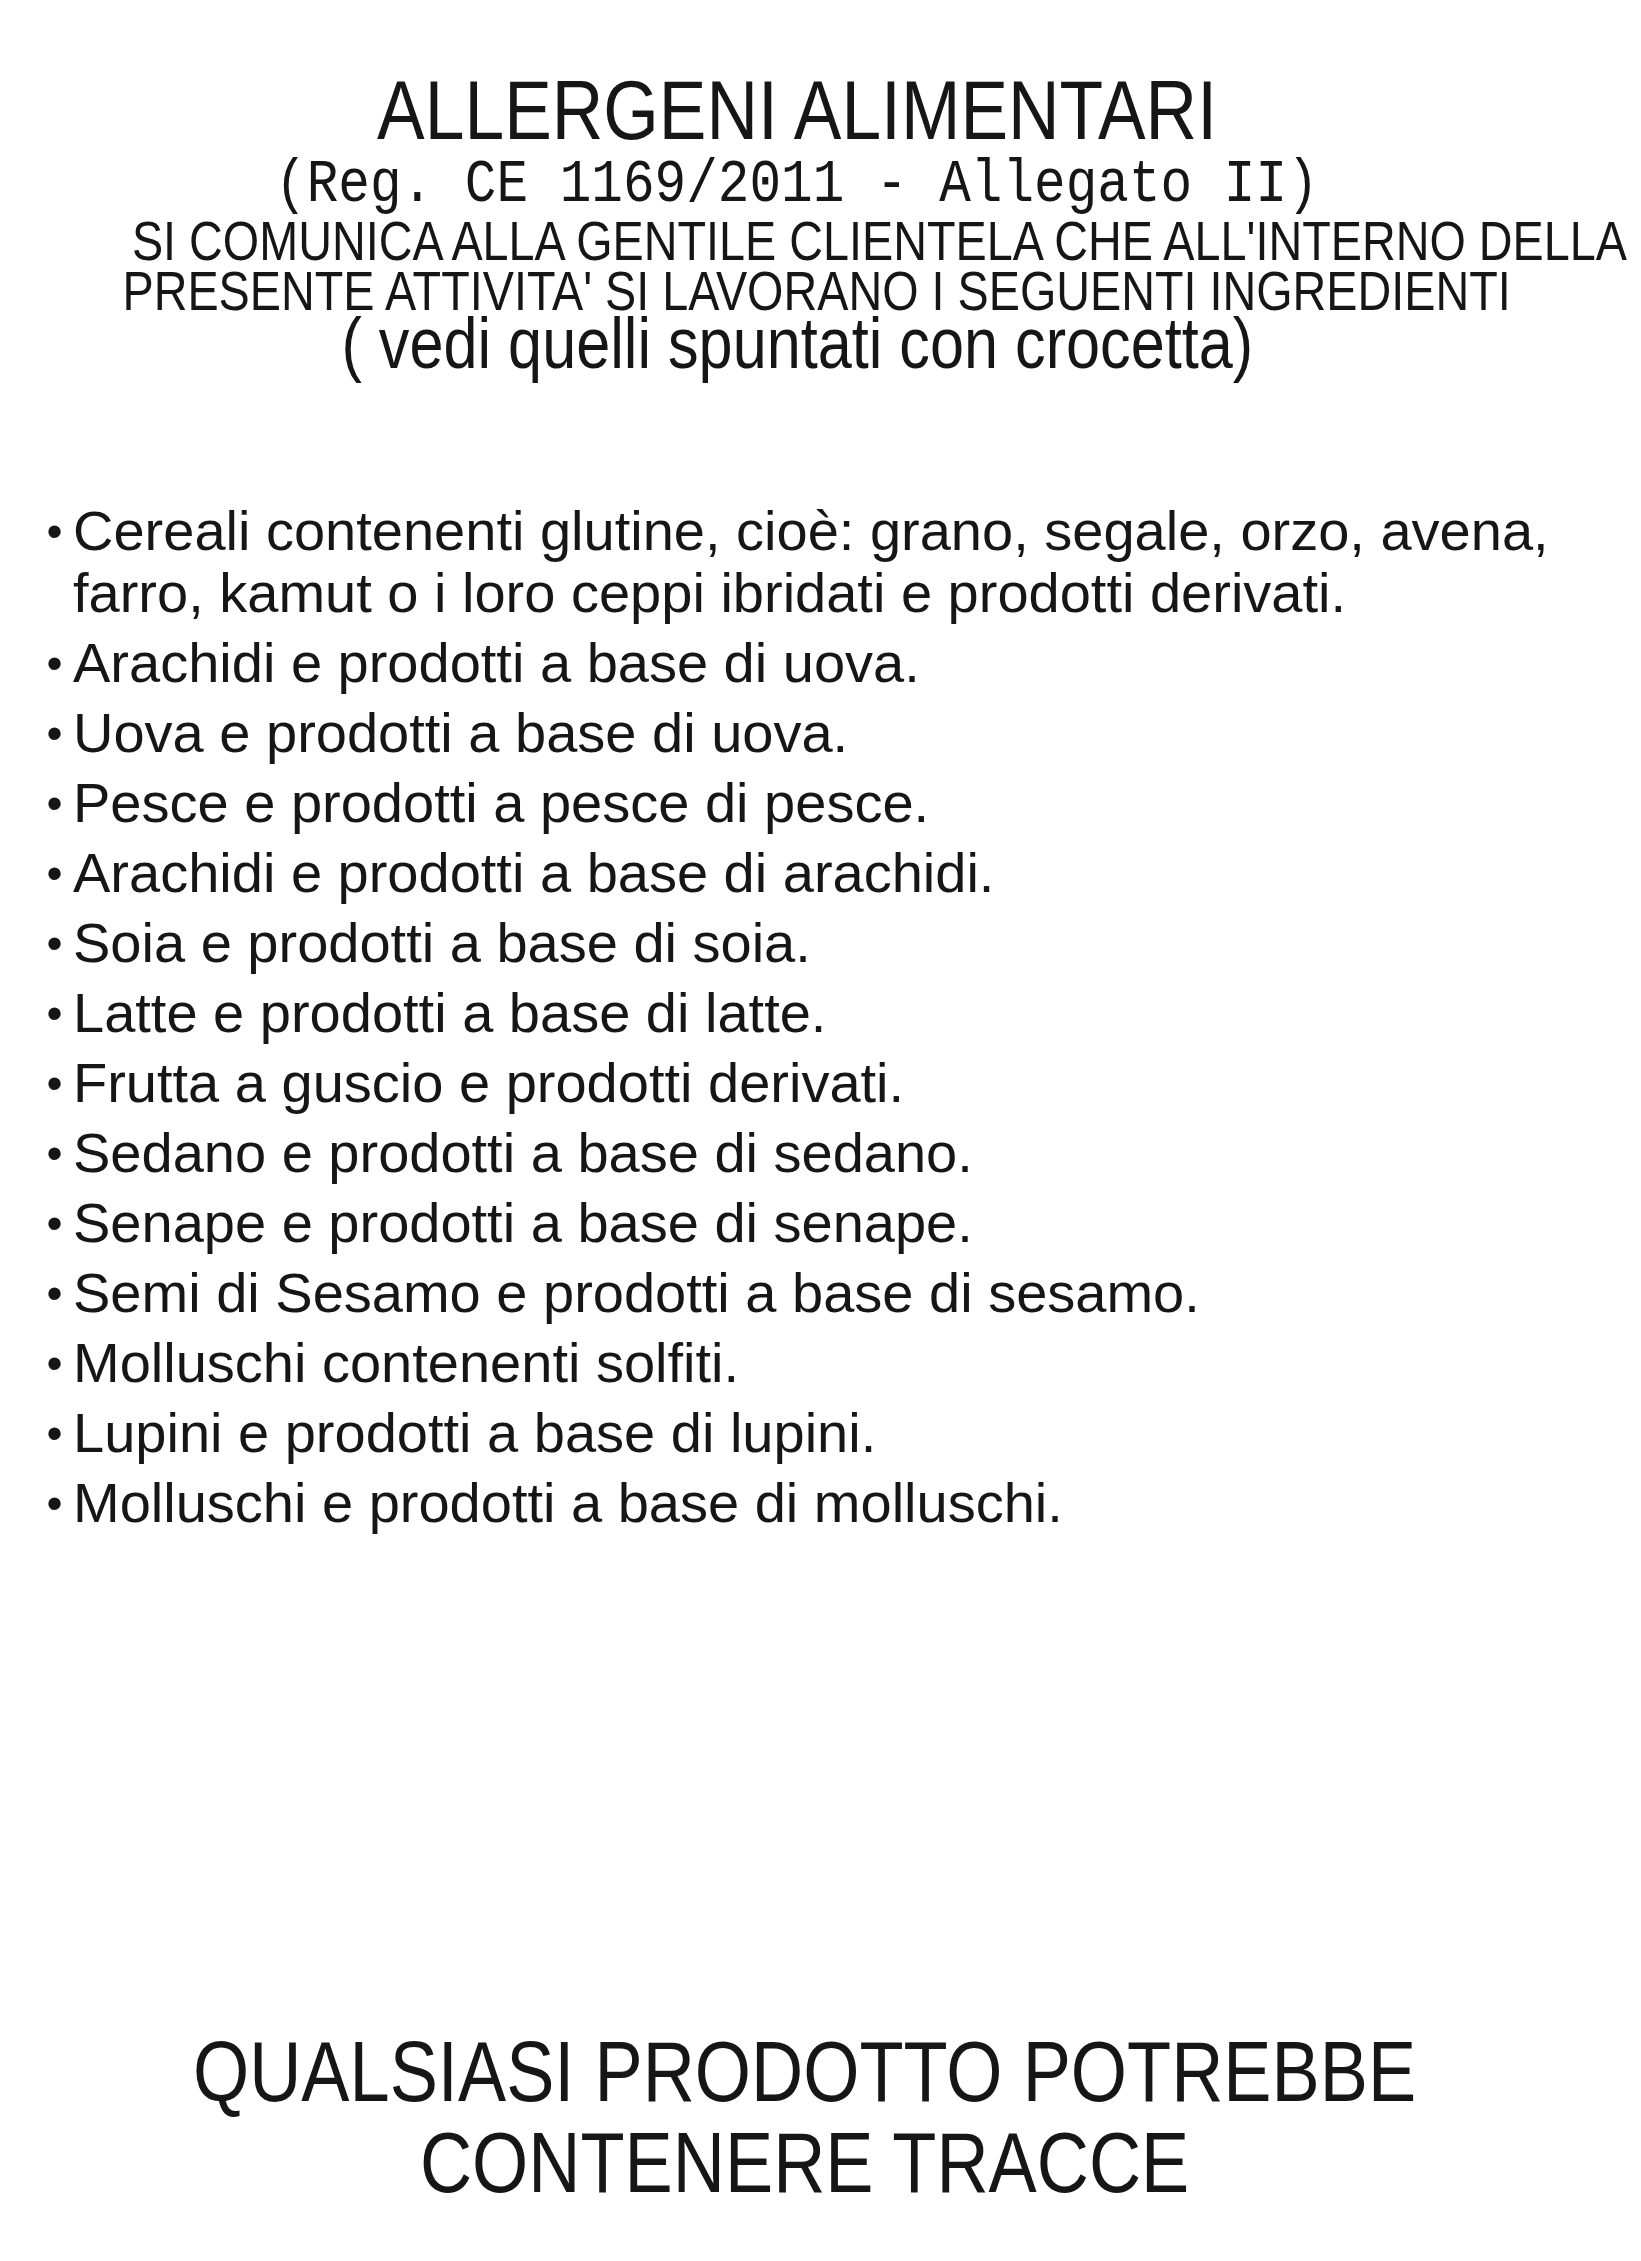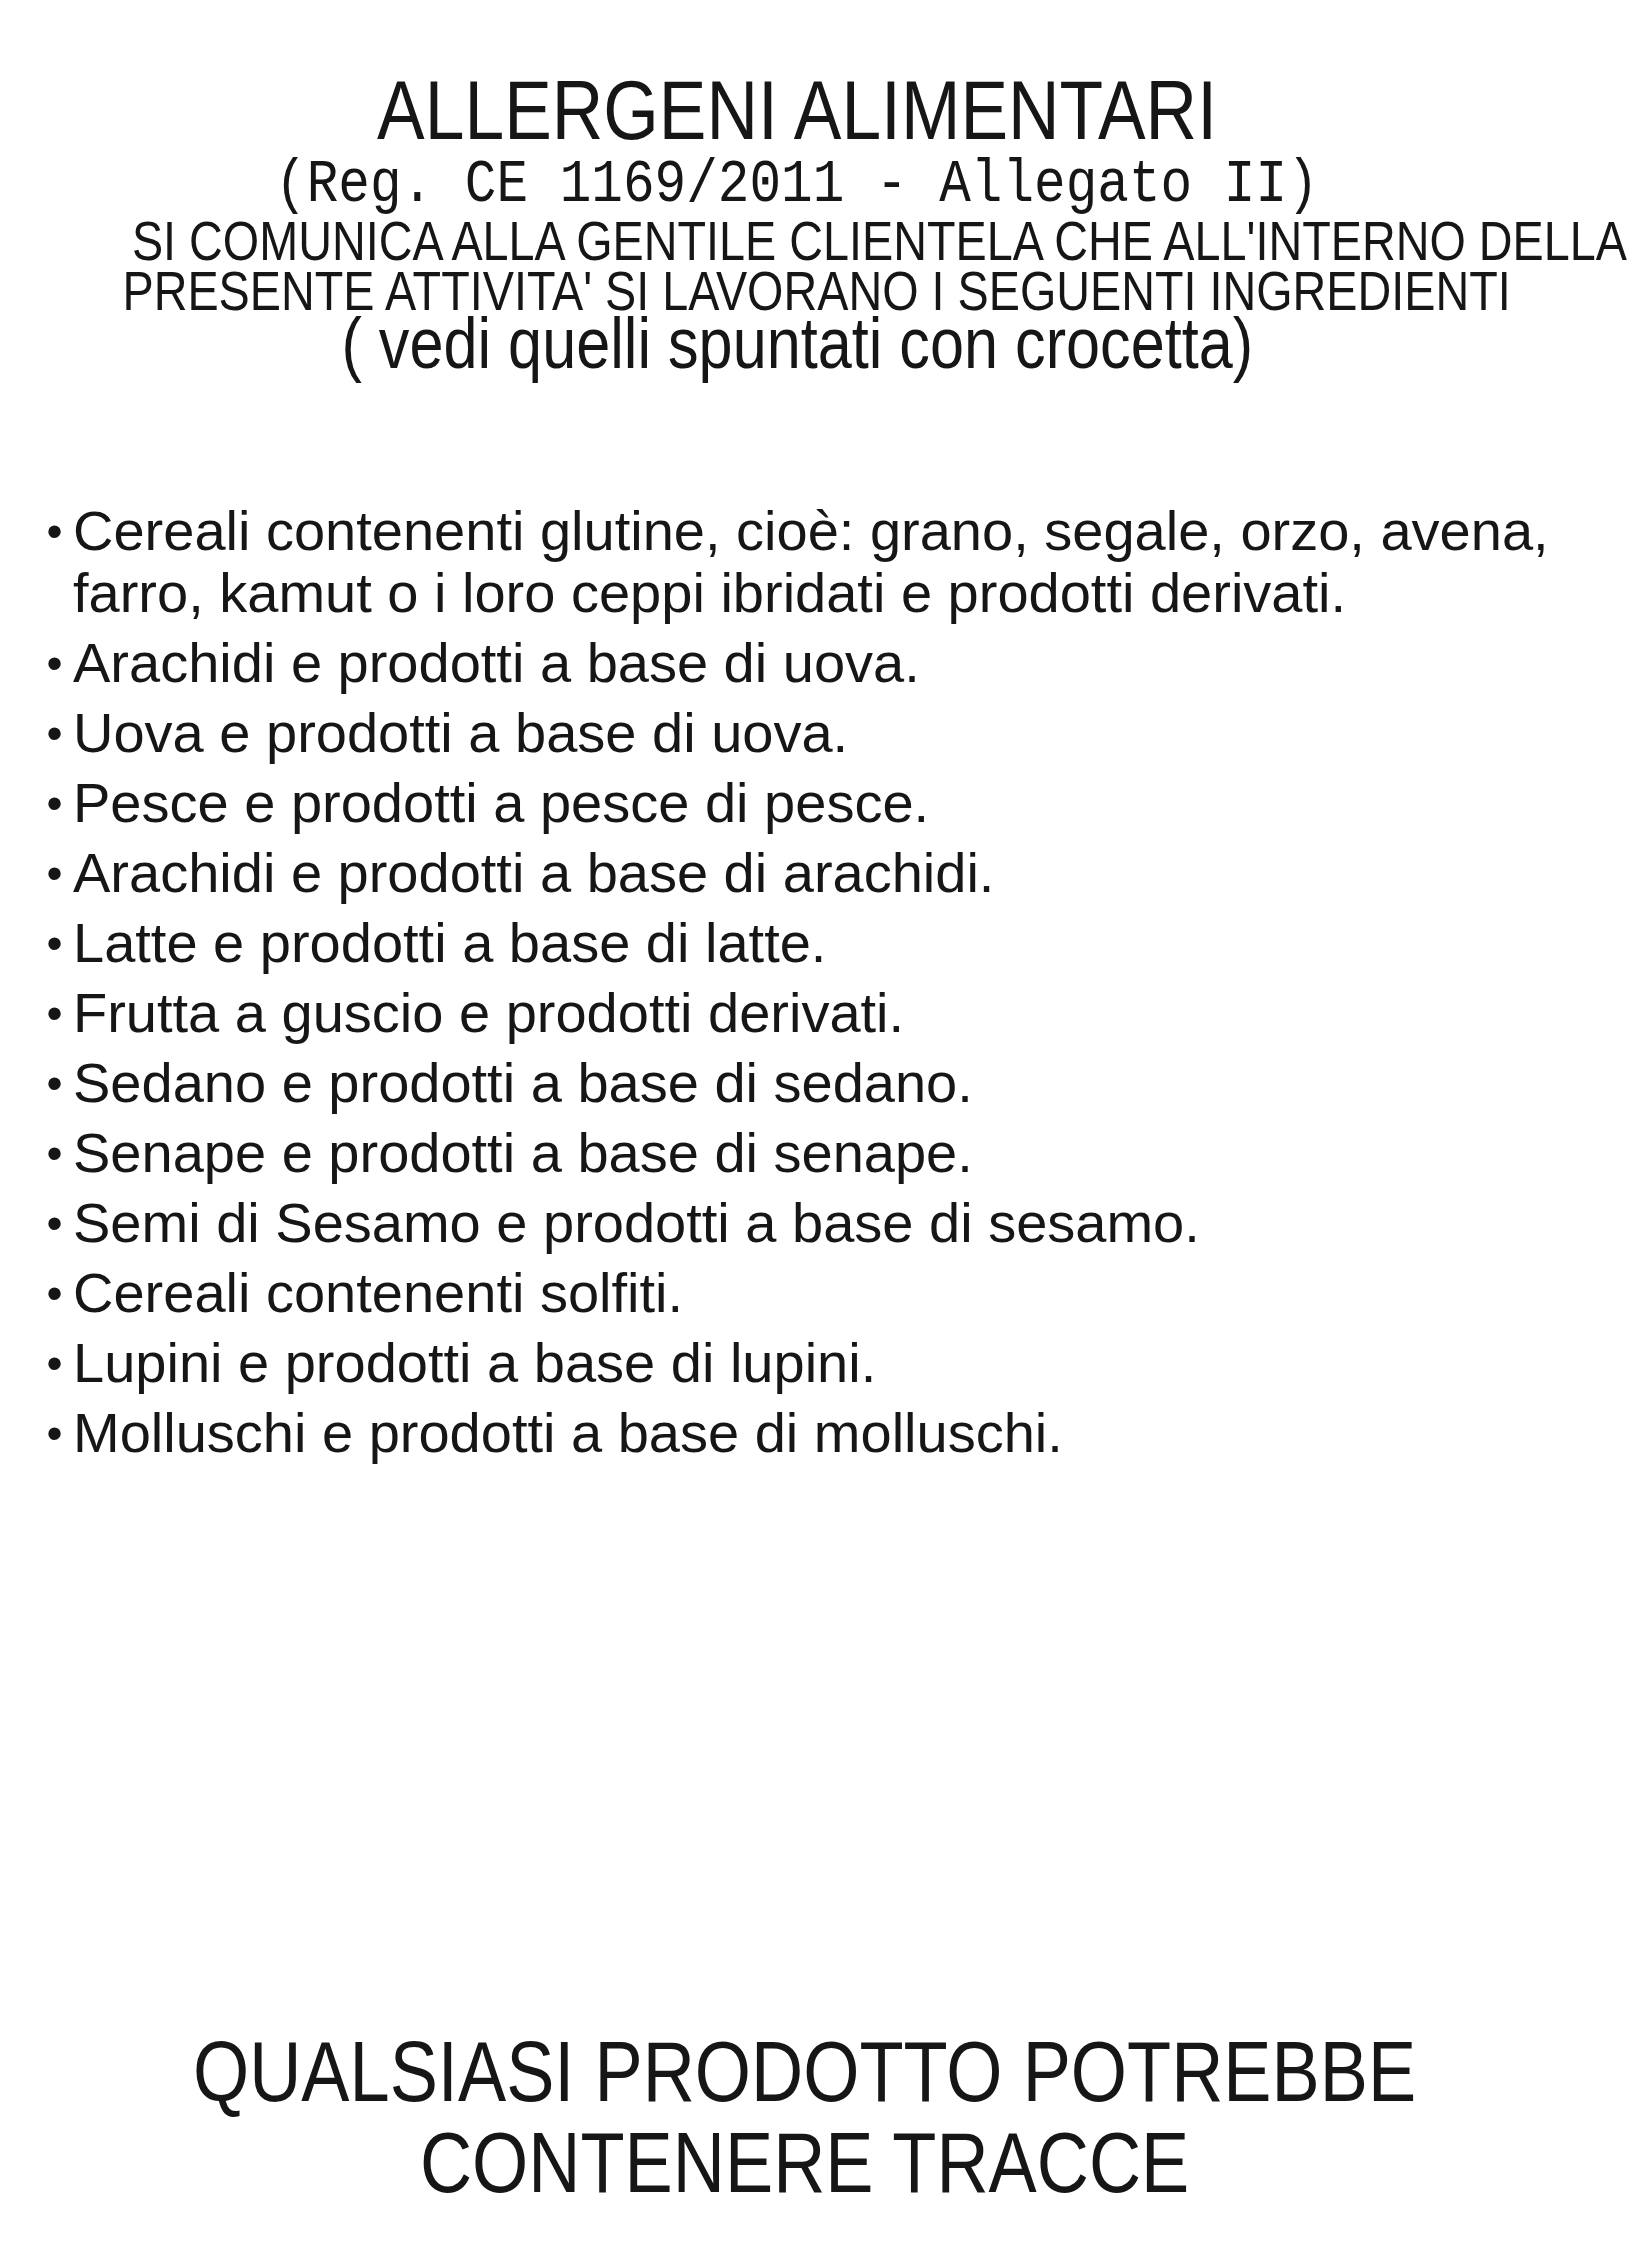--- a/index.html
+++ b/index.html
@@ -103,26 +103,27 @@
     <p class="announce"><span class="narrow">PRESENTE ATTIVITA' SI LAVORANO I SEGUENTI INGREDIENTI</span></p>
     <p class="note-line"><span class="narrow">( vedi quelli spuntati con crocetta)</span></p>
   </div>
 
   <ul class="allergen-list">
       <li>Cereali contenenti glutine, cioè: grano, segale, orzo, avena, farro, kamut o i loro ceppi ibridati e prodotti derivati.</li>
       <li>Arachidi e prodotti a base di uova.</li>
       <li>Uova e prodotti a base di uova.</li>
       <li>Pesce e prodotti a pesce di pesce.</li>
       <li>Arachidi e prodotti a base di arachidi.</li>
+      <li>Soia e prodotti a base di soia.</li>
       <li>Latte e prodotti a base di latte.</li>
       <li>Frutta a guscio e prodotti derivati.</li>
       <li>Sedano e prodotti a base di sedano.</li>
       <li>Senape e prodotti a base di senape.</li>
       <li>Semi di Sesamo e prodotti a base di sesamo.</li>
-      <li>Cereali contenenti solfiti.</li>
+      <li>Molluschi contenenti solfiti.</li>
       <li>Lupini e prodotti a base di lupini.</li>
       <li>Molluschi e prodotti a base di molluschi.</li>
     </ul>
 
   <div class="footer-block">
     <div><span class="narrow">QUALSIASI PRODOTTO POTREBBE</span></div>
     <div><span class="narrow">CONTENERE TRACCE</span></div>
   </div>
 
 </div>

